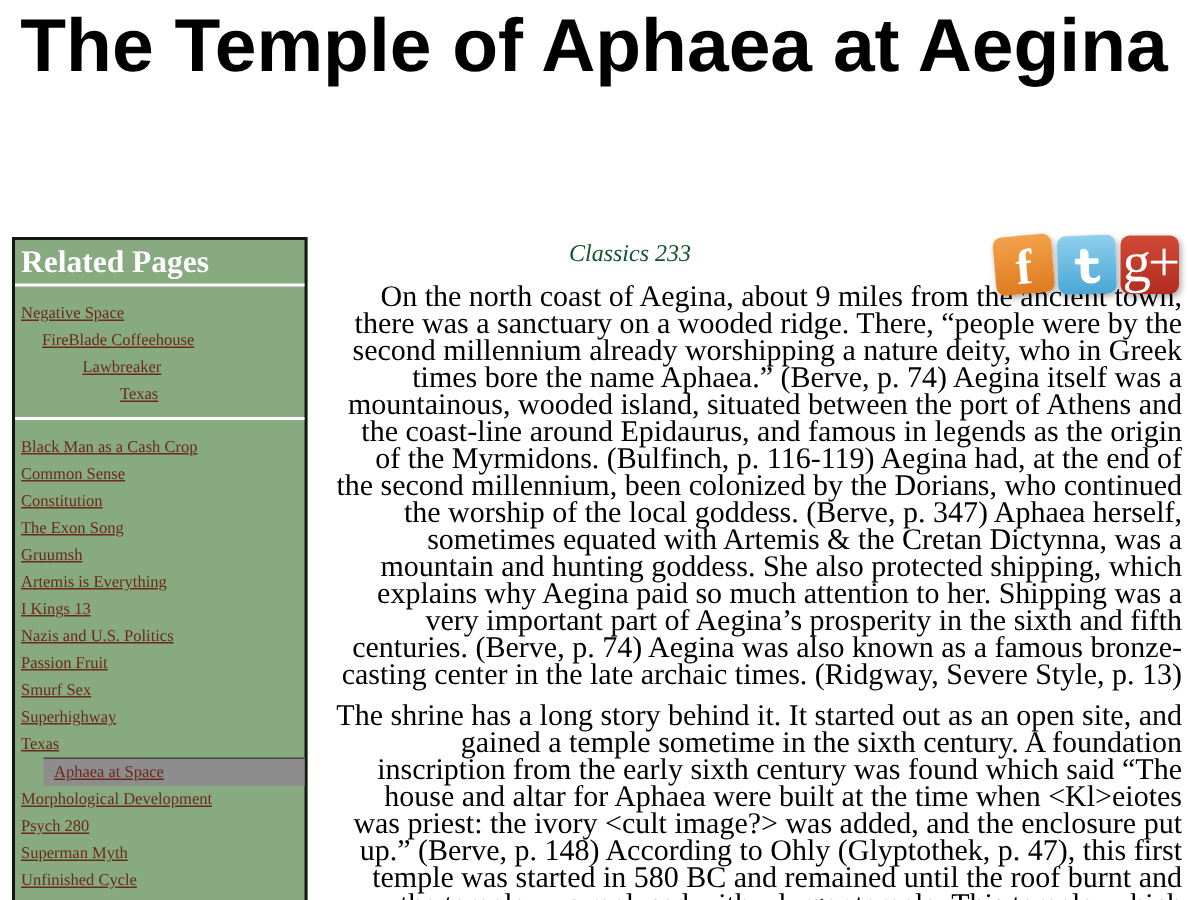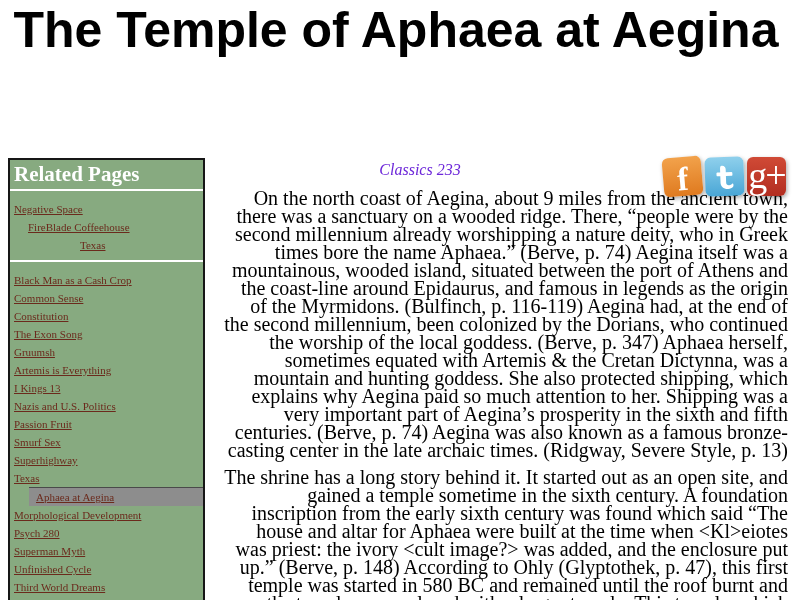--- a/index.html
+++ b/index.html
@@ -58,21 +58,21 @@
   }
 
   
   .content {
     position:absolute; left:222px; top:155px;
     width:566px;
   }
   .course {
     font-style:italic; font-size:16px; line-height:18px;
     text-align:center; margin:6px 170px 10px 0;
-    color:#6d28d9;
+    color:#14532d;
   }
   .article p {
     margin:0 0 9px 0;
     font-size:20px; line-height:18px;
     color:#000; text-align:right;
   }
 
   
   .social {
     position:absolute; top:2px; right:2px;
@@ -109,37 +109,38 @@
 </head>
 <body>
 
 <h1 class="page-title">The Temple of Aphaea at Aegina</h1>
 
 <aside class="sidebar">
   <div class="side-heading">Related Pages</div>
   <nav class="side-list" id="crumb-list">
       <a class="side-item indent-0">Negative Space</a>
       <a class="side-item indent-1">FireBlade Coffeehouse</a>
+      <a class="side-item indent-2">Lawbreaker</a>
       <a class="side-item indent-3">Texas</a>
     </nav>
   <div class="divider"></div>
   <nav class="side-list" id="page-list">
       <a class="side-item indent-0">Black Man as a Cash Crop</a>
       <a class="side-item indent-0">Common Sense</a>
       <a class="side-item indent-0">Constitution</a>
       <a class="side-item indent-0">The Exon Song</a>
       <a class="side-item indent-0">Gruumsh</a>
       <a class="side-item indent-0">Artemis is Everything</a>
       <a class="side-item indent-0">I Kings 13</a>
       <a class="side-item indent-0">Nazis and U.S. Politics</a>
       <a class="side-item indent-0">Passion Fruit</a>
       <a class="side-item indent-0">Smurf Sex</a>
       <a class="side-item indent-0">Superhighway</a>
       <a class="side-item indent-0">Texas</a>
-      <a class="side-item selected">Aphaea at Aegina</a>
+      <a class="side-item selected">Aphaea at Space</a>
       <a class="side-item sub-1">Morphological Development</a>
       <a class="side-item sub-1">Psych 280</a>
       <a class="side-item sub-1">Superman Myth</a>
       <a class="side-item sub-1">Unfinished Cycle</a>
       <a class="side-item indent-0">Third World Dreams</a>
     </nav>
 </aside>
 
 <main class="content">
   <div class="social">

